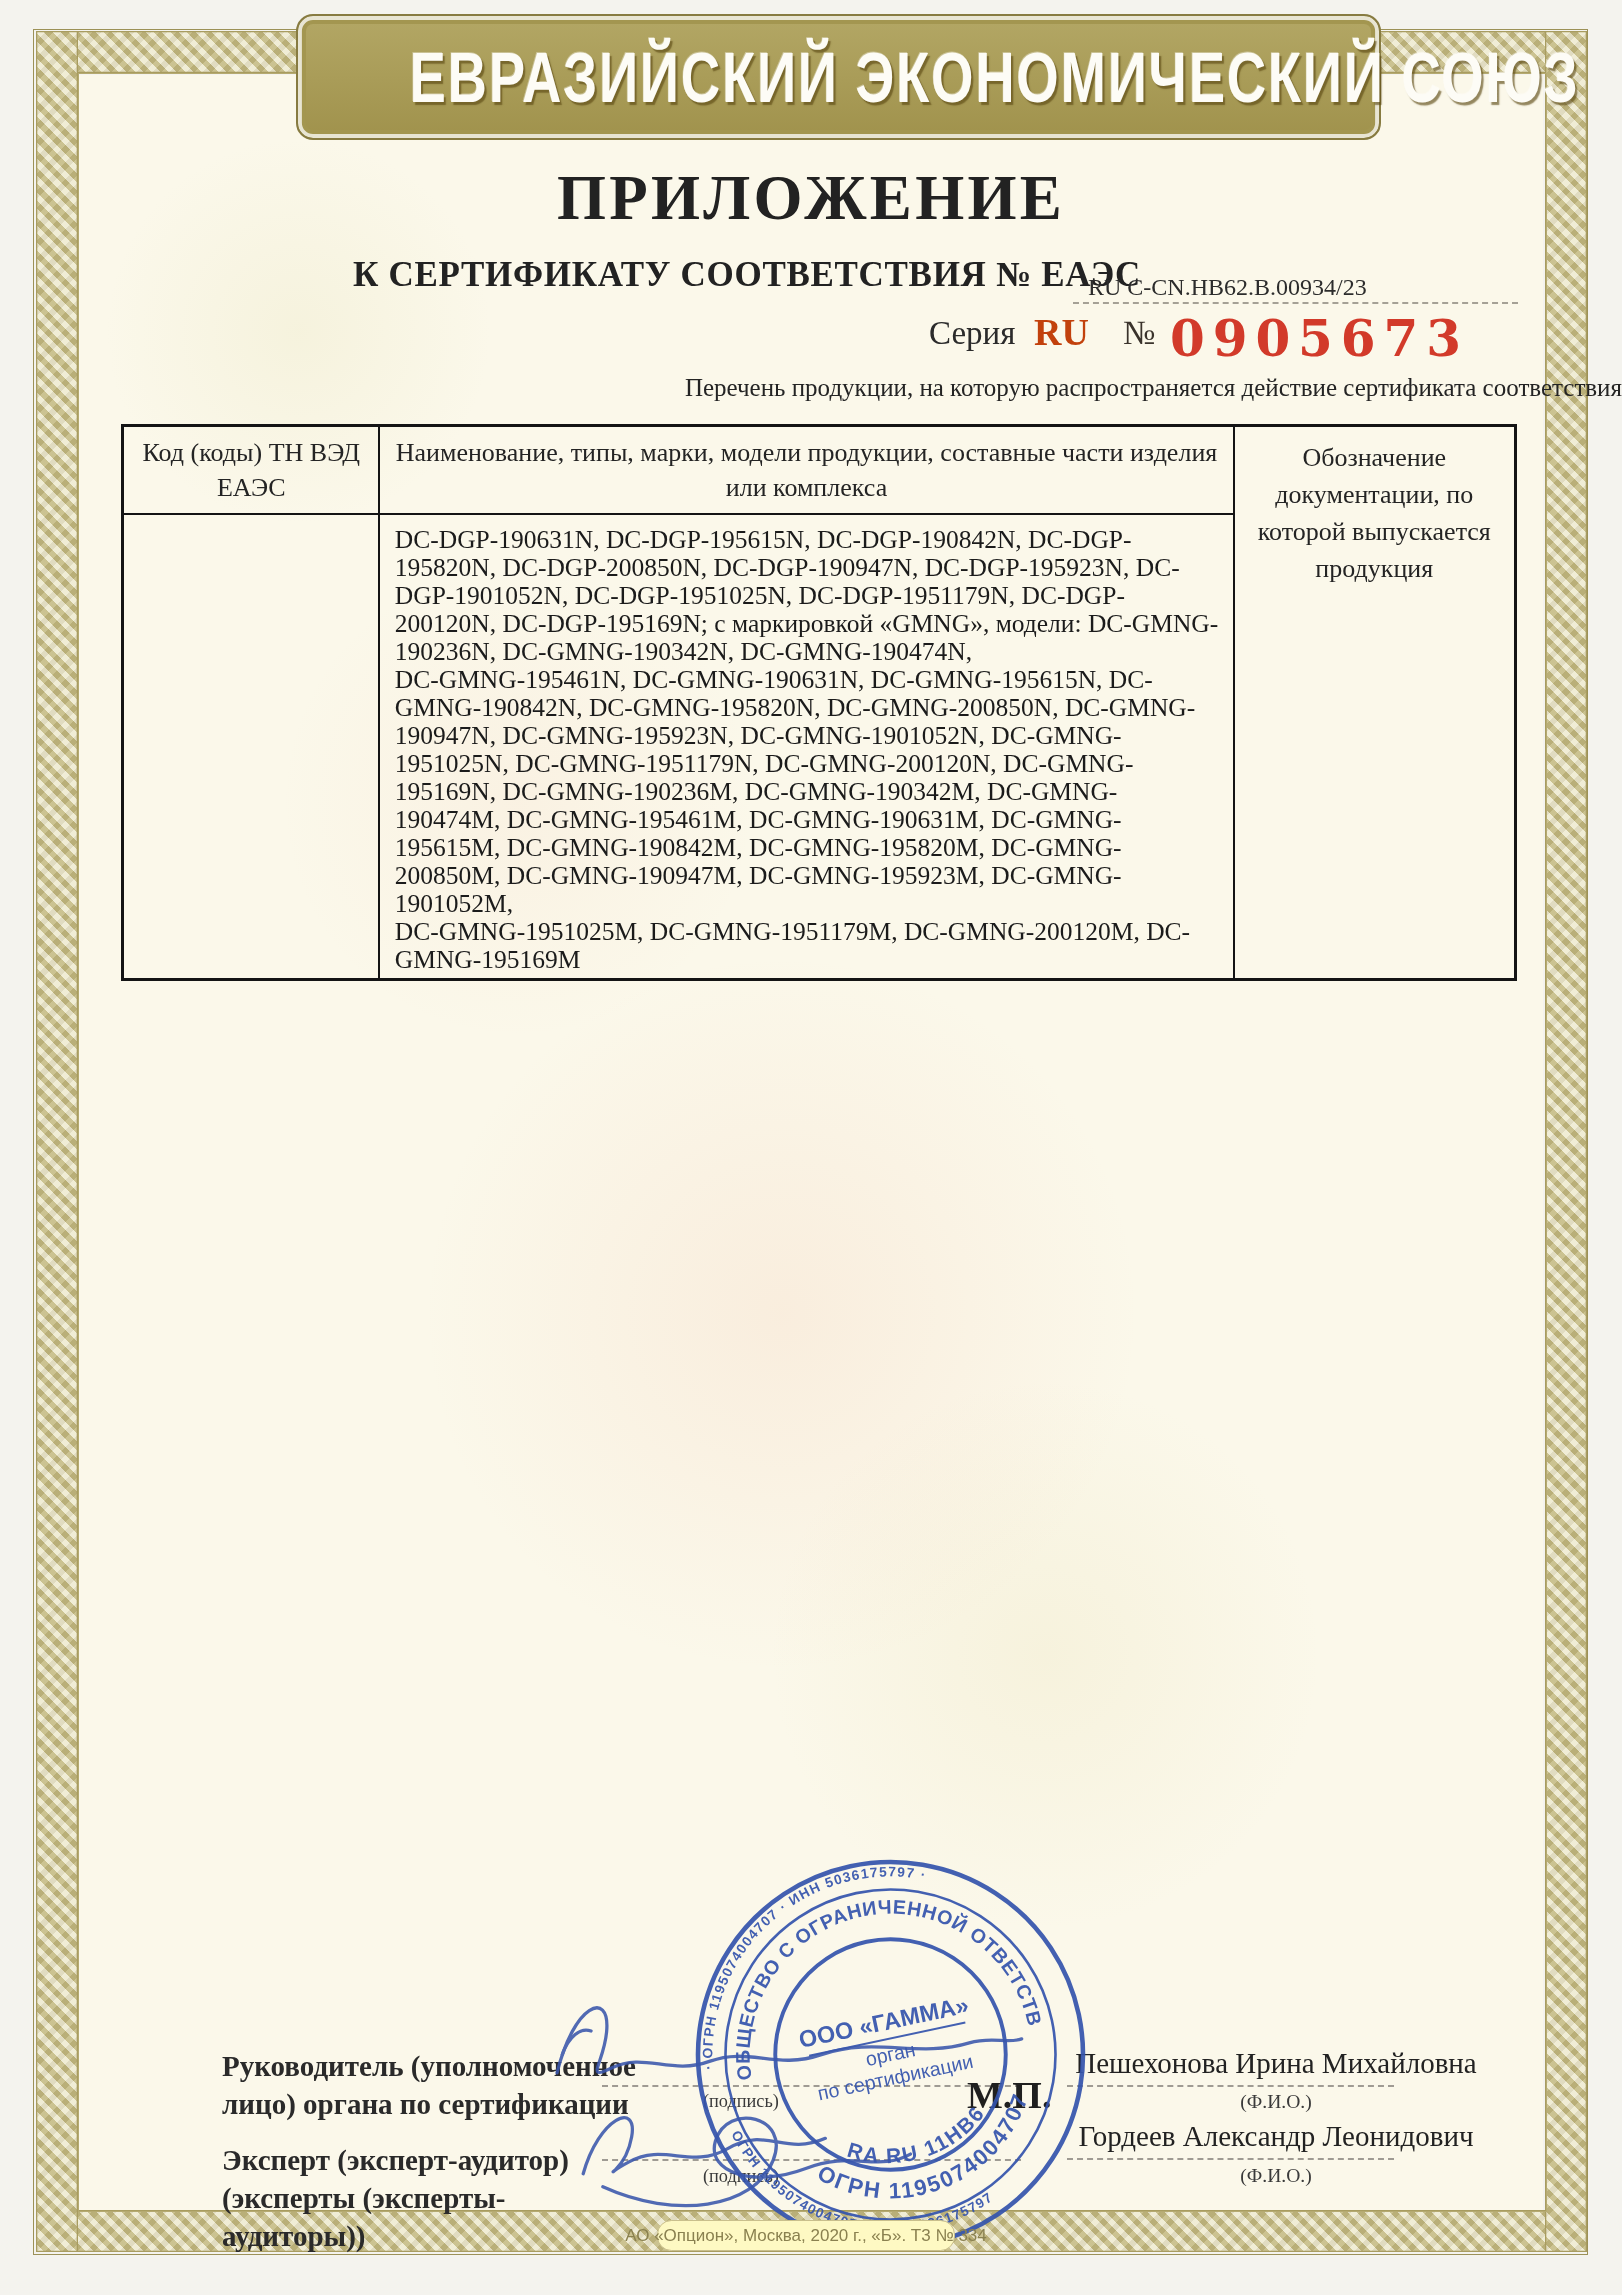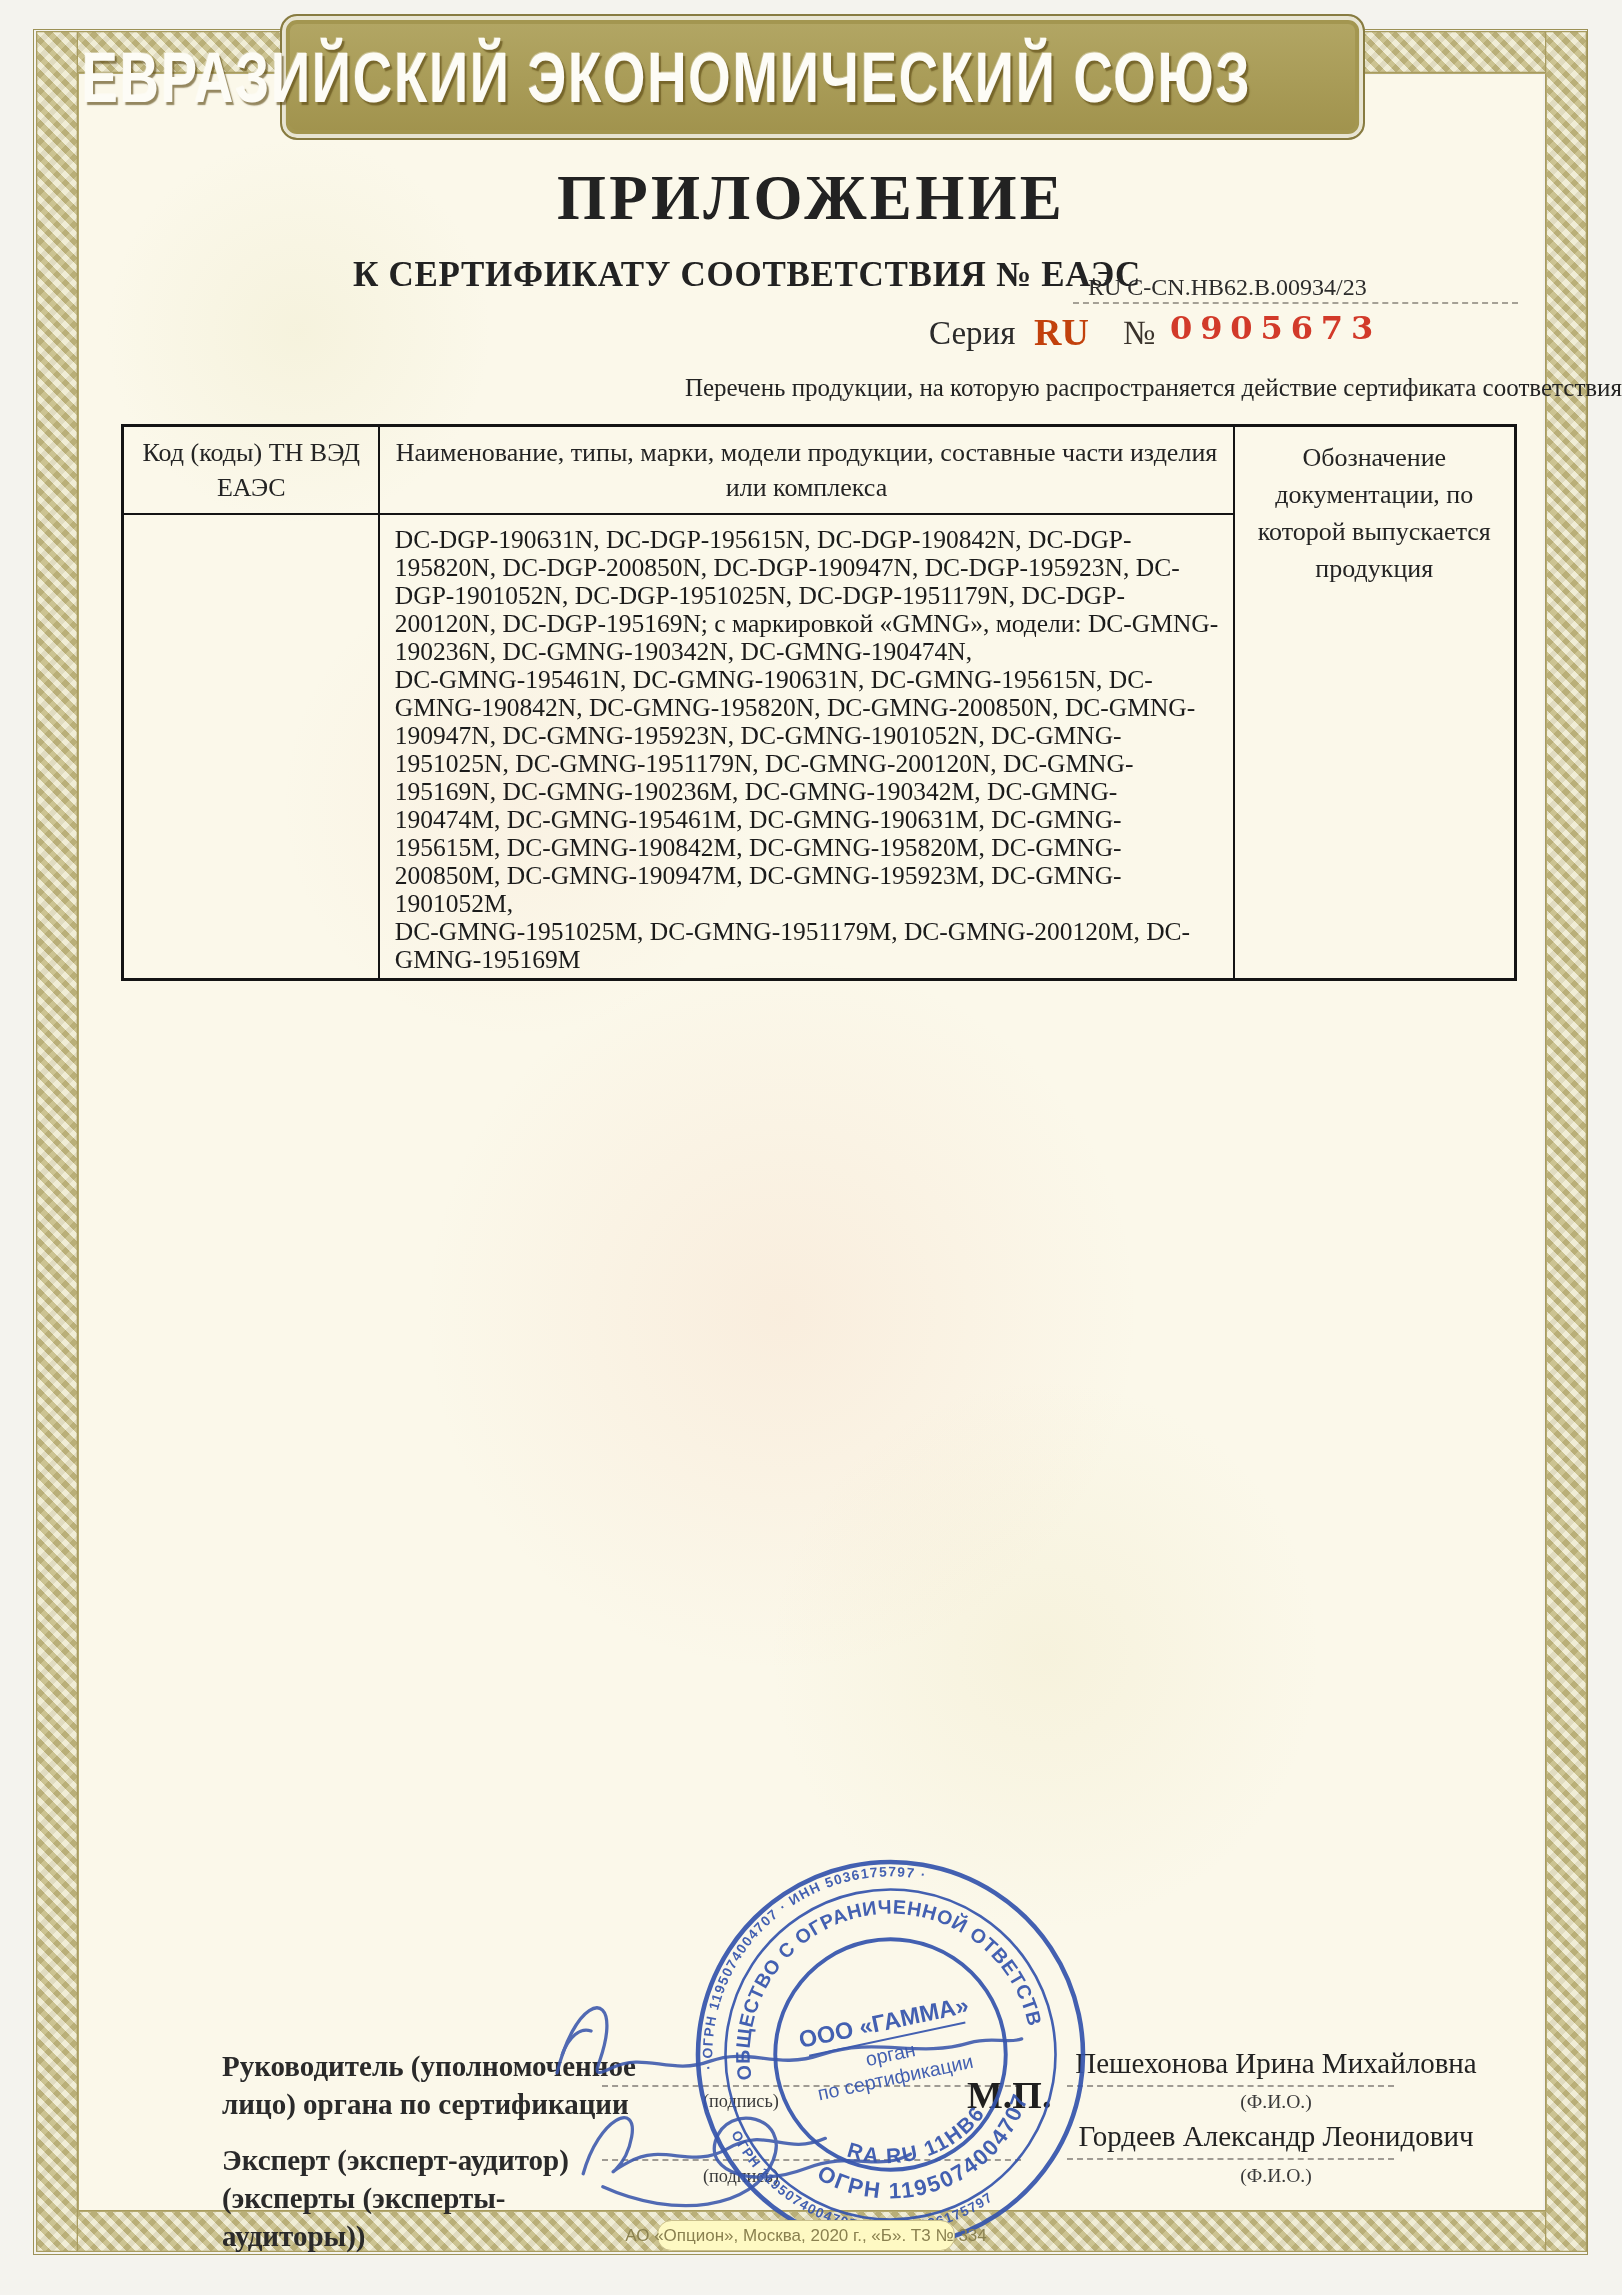--- a/index.html
+++ b/index.html
@@ -25,42 +25,42 @@
   
   .paper{position:absolute;left:79px;top:75px;width:1464px;height:2135px;
     background:
       radial-gradient(circle 497px at 48% 58%, rgba(236,166,137,.13), rgba(236,166,137,0) 72%),
       radial-gradient(circle 340px at 30% 34%, rgba(236,166,137,.08), rgba(236,166,137,0) 70%),
       radial-gradient(circle 393px at 66% 74%, rgba(219,206,140,.14), rgba(219,206,140,0) 70%),
       radial-gradient(circle 275px at 15% 12%, rgba(224,220,170,.20), rgba(224,220,170,0) 70%),
       #fbf8ea;}
 
   
-  .banner{position:absolute;left:280px;top:14.4px;width:1081px;height:122px;
+  .banner{position:absolute;left:296px;top:14.4px;width:1081px;height:122px;
     background:linear-gradient(#b3a765,#a0924c);
     border:2.6px solid #877b41;border-radius:17px;
     box-shadow:inset 0 0 0 3.9px rgba(255,255,255,.75), inset 0 0 0 7.9px #a39650;
-    display:flex;align-items:center;justify-content:flex-end;}
+    display:flex;align-items:center;justify-content:flex-start;}
   .banner-text{font-family:"Liberation Sans", sans-serif;font-weight:bold;
     font-size:65px;color:#fdfcf6;letter-spacing:2px;white-space:nowrap;
     transform:scale(.84,1.08);
     text-shadow:2.6px 2.6px 1.3px rgba(92,74,20,.65), -0.7px -0.7px 0 rgba(255,255,255,.35);}
 
   
   .doc-title{position:absolute;left:0;top:162px;width:1622px;text-align:center;
     font-size:63px;font-weight:bold;letter-spacing:3.3px;color:#222;}
   .subtitle-bold{position:absolute;left:353px;top:255px;font-size:35px;font-weight:bold;
     letter-spacing:0.7px;color:#222;white-space:nowrap;}
   .cert-no{position:absolute;left:1088px;top:274px;font-size:24px;color:#2c2c2c;white-space:nowrap;}
   .cert-underline{position:absolute;left:1073px;top:302px;width:445px;height:0;
     border-top:2px dashed #979288;opacity:.85;}
   .series-label{position:absolute;left:929px;top:315px;font-size:33px;color:#2b2b2b;}
   .series-value{position:absolute;left:1034px;top:310px;font-size:38px;font-weight:bold;color:#c2410c;}
   .number-sign{position:absolute;left:1123px;top:314px;font-size:34px;color:#3a332c;}
-  .number-value{position:absolute;left:1170px;top:309px;font-size:32px;font-weight:bold;
+  .number-value{position:absolute;left:1170px;top:309px;font-size:50px;font-weight:bold;
     letter-spacing:7.9px;color:#d23a2a;font-family:"DejaVu Serif", serif;}
 
   .table-caption{position:absolute;left:0;top:374px;width:1622px;text-align:right;
     font-size:25px;color:#242424;}
 
   
   .ptable{position:absolute;left:121px;top:424px;width:1390px;height:551px;
     border:3.9px solid #141414;display:flex;}
   .col{height:100%;box-sizing:border-box;}
   .col1{width:263px;border-right:2px solid #141414;display:flex;flex-direction:column;}

